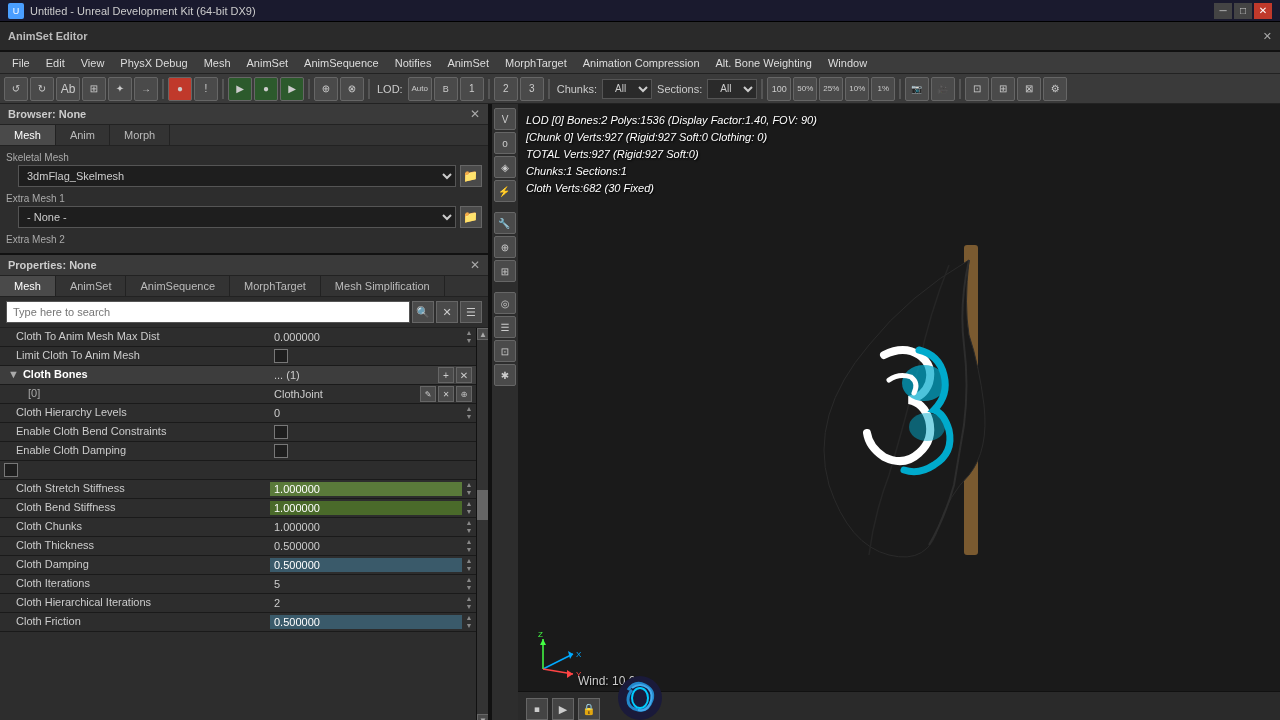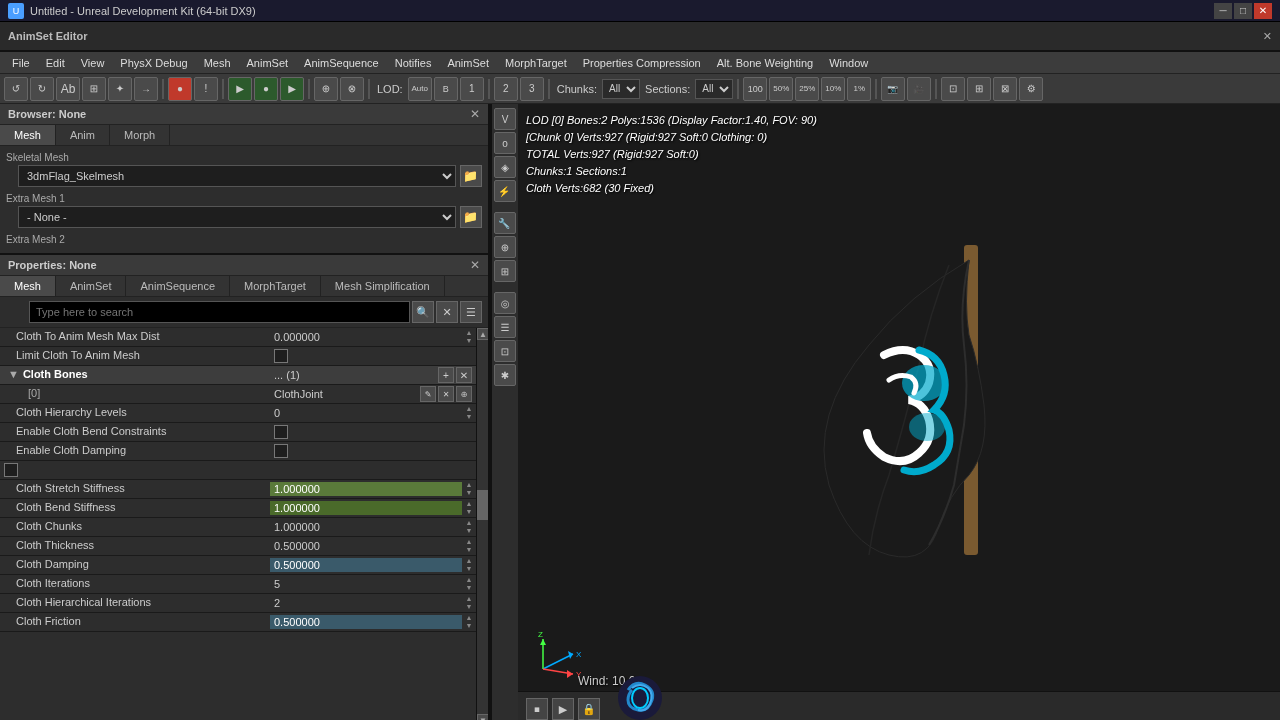--- a/index.html
+++ b/index.html
@@ -55,21 +55,21 @@
       background: #4a4a4a;
       border: 1px solid #666;
       display: flex; align-items: center; justify-content: center;
       cursor: pointer; color: #ccc; font-size: 10px;
       border-radius: 2px;
     }
     .toolbar-separator { width: 2px; height: 20px; background: #555; margin: 0 2px; }
     .toolbar-label { color: #ccc; font-size: 11px; margin: 0 3px; }
     .toolbar-select {
       background: #2a2a2a; border: 1px solid #555; color: #ccc;
-      font-size: 10px; padding: 1px 2px; height: 20px;
+      font-size: 10px; padding: 1px 8px; height: 20px;
     }
 
     
     .main-layout {
       display: flex;
       height: calc(720px - 22px - 22px - 30px - 24px);
     }
 
     
     .left-panels {
@@ -146,27 +146,26 @@
     .search-row {
       display: flex;
       align-items: center;
       padding: 4px 6px;
       gap: 2px;
       background: #2d2d2d;
       border-bottom: 1px solid #222;
     }
     .search-input {
       flex: 1;
-      background: #000000;
+      background: #ffffff;
       border: 1px solid #555;
       color: #888;
       font-size: 11px;
       padding: 2px 6px;
       height: 22px;
-      margin-left: 23px;
     }
     .search-btn {
       width: 22px; height: 22px;
       background: #4a4a4a;
       border: 1px solid #666;
       display: flex; align-items: center; justify-content: center;
       cursor: pointer; color: #ccc;
     }
 
     .props-table {
@@ -416,21 +415,21 @@
   <div class="menu-item">File</div>
   <div class="menu-item">Edit</div>
   <div class="menu-item">View</div>
   <div class="menu-item">PhysX Debug</div>
   <div class="menu-item">Mesh</div>
   <div class="menu-item">AnimSet</div>
   <div class="menu-item">AnimSequence</div>
   <div class="menu-item">Notifies</div>
   <div class="menu-item">AnimSet</div>
   <div class="menu-item">MorphTarget</div>
-  <div class="menu-item">Properties Compression</div>
+  <div class="menu-item">Animation Compression</div>
   <div class="menu-item">Alt. Bone Weighting</div>
   <div class="menu-item">Window</div>
 </div>
 
 <div class="toolbar">
   <div class="toolbar-btn">↺</div>
   <div class="toolbar-btn">↻</div>
   <div class="toolbar-btn" style="font-size:12px;">Ab</div>
   <div class="toolbar-btn">⊞</div>
   <div class="toolbar-btn">✦</div>

